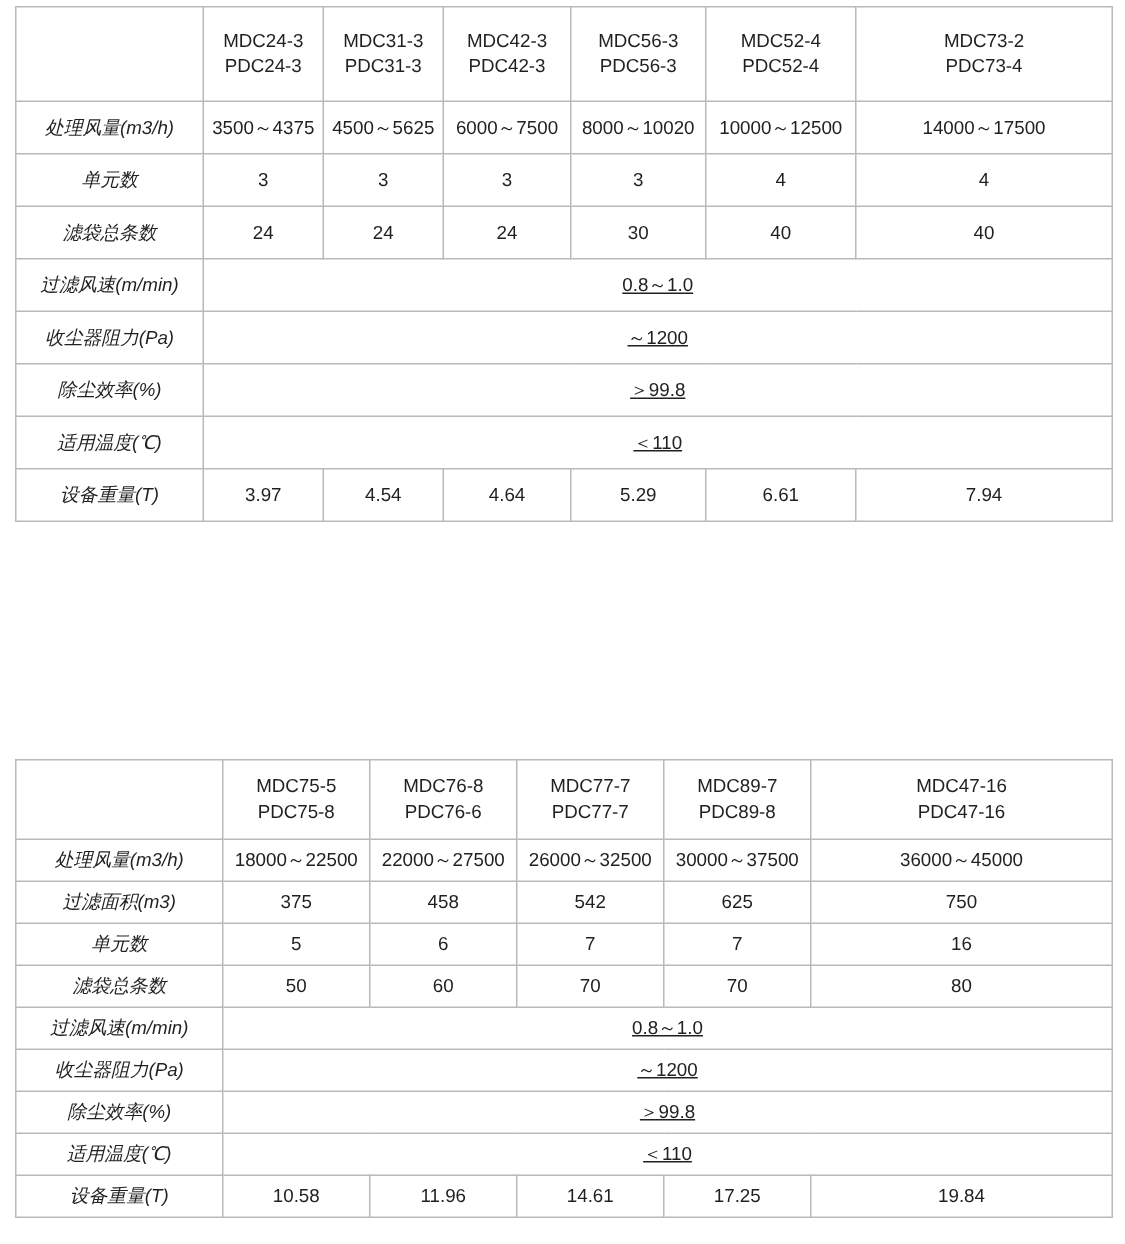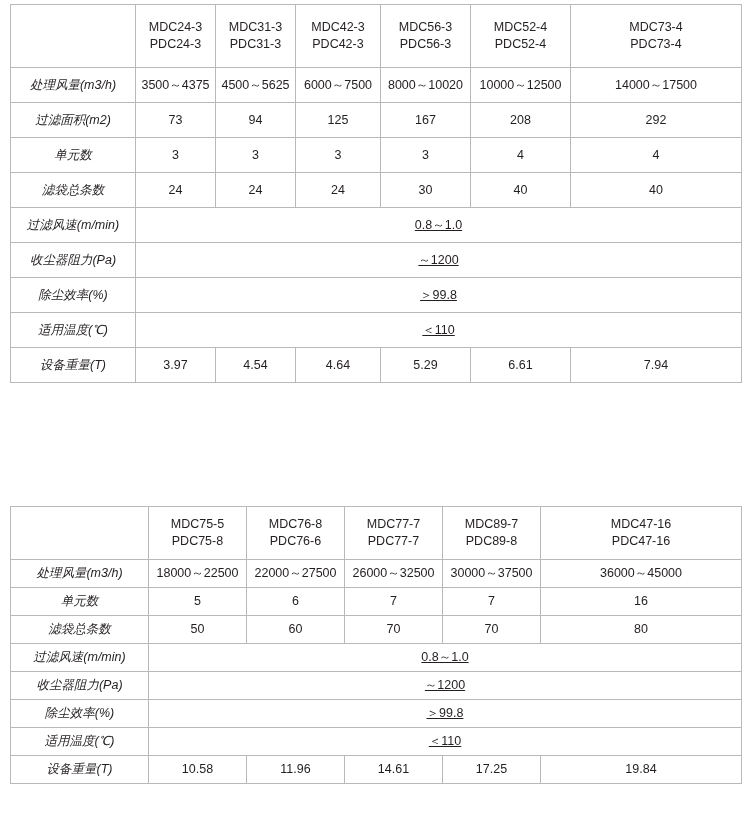--- a/index.html
+++ b/index.html
@@ -109,44 +109,35 @@
         </td>
         <td class="modelcell two-line">
           <span>MDC56-3</span>
           <span>PDC56-3</span>
         </td>
         <td class="modelcell two-line">
           <span>MDC52-4</span>
           <span>PDC52-4</span>
         </td>
         <td class="modelcell two-line">
-          <span>MDC73-4</span>
+          <span>MDC73-2</span>
           <span>PDC73-4</span>
         </td>
       </tr>
 
       <tr>
         <td class="rowlabel">处理风量(m3/h)</td>
         <td class="num">3500～4375</td>
         <td class="num">4500～5625</td>
         <td class="num">6000～7500</td>
         <td class="num">8000～10020</td>
         <td class="num">10000～12500</td>
         <td class="num">14000～17500</td>
       </tr>
 
-      <tr>
-        <td class="rowlabel">过滤面积(m2)</td>
-        <td class="num">73</td>
-        <td class="num">94</td>
-        <td class="num">125</td>
-        <td class="num">167</td>
-        <td class="num">208</td>
-        <td class="num">292</td>
-      </tr>
 
       <tr>
         <td class="rowlabel">单元数</td>
         <td class="num">3</td>
         <td class="num">3</td>
         <td class="num">3</td>
         <td class="num">3</td>
         <td class="num">4</td>
         <td class="num">4</td>
       </tr>
@@ -229,20 +220,28 @@
 
       <tr>
         <td class="rowlabel">处理风量(m3/h)</td>
         <td class="num">18000～22500</td>
         <td class="num">22000～27500</td>
         <td class="num">26000～32500</td>
         <td class="num">30000～37500</td>
         <td class="num">36000～45000</td>
       </tr>
 
+      <tr>
+        <td class="rowlabel">过滤面积(m3)</td>
+        <td class="num">375</td>
+        <td class="num">458</td>
+        <td class="num">542</td>
+        <td class="num">625</td>
+        <td class="num">750</td>
+      </tr>
 
       <tr>
         <td class="rowlabel">单元数</td>
         <td class="num">5</td>
         <td class="num">6</td>
         <td class="num">7</td>
         <td class="num">7</td>
         <td class="num">16</td>
       </tr>
 

